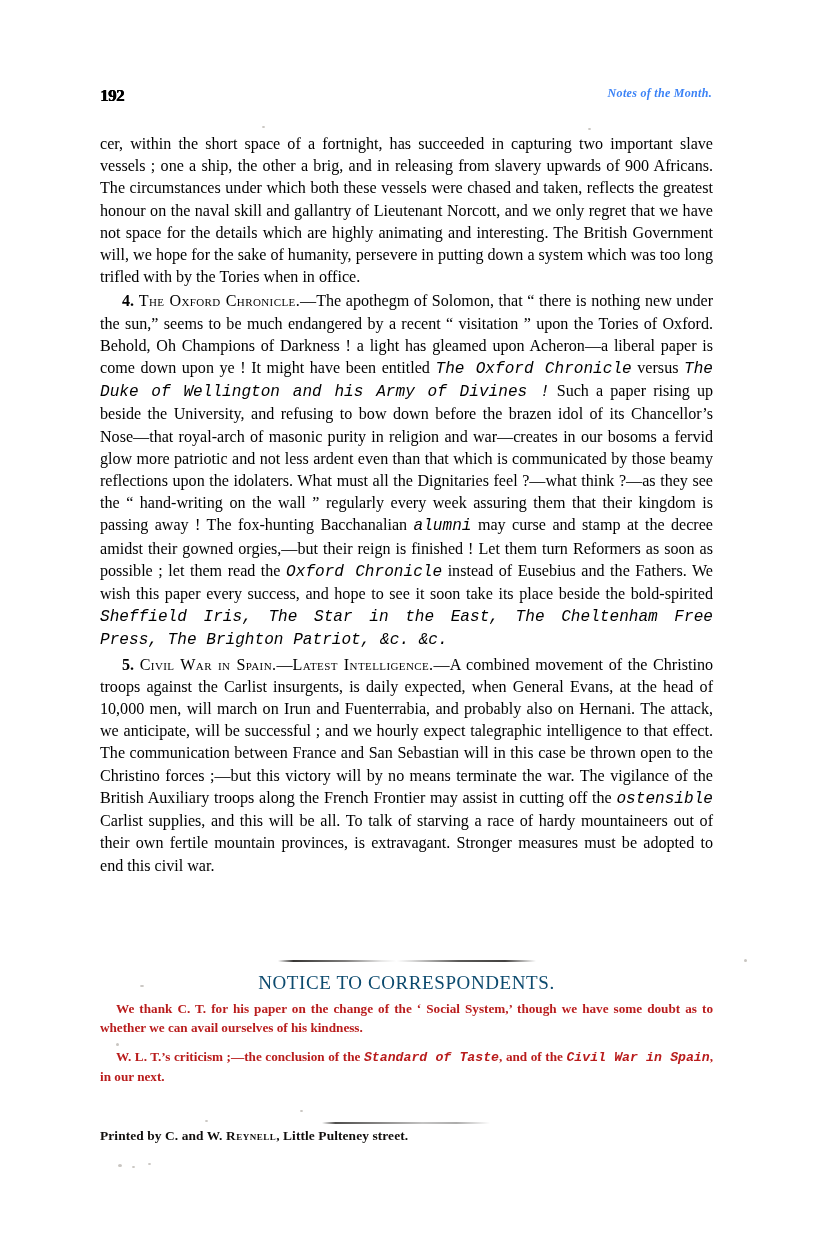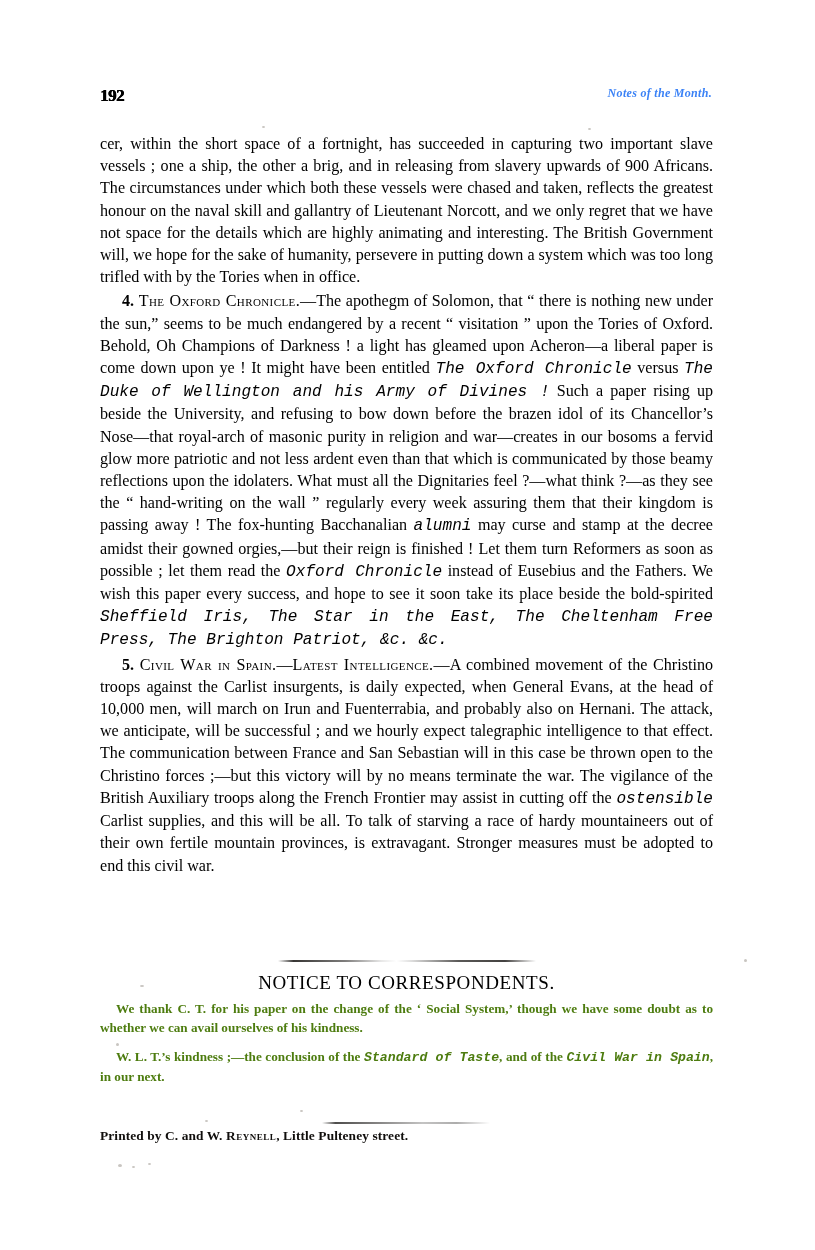--- a/index.html
+++ b/index.html
@@ -115,36 +115,36 @@
 
   
   .notice-heading {
     position: absolute;
     left: 100px;
     top: 972px;
     width: 613px;
     text-align: center;
     font-size: 19px;
     letter-spacing: 0.6px;
-    color: #000000;
+    color: #0c4a6e;
   }
 
   .notices {
     position: absolute;
     left: 100px;
     top: 1000px;
     width: 613px;
   }
   p.notice-par {
     margin: 0;
     font-size: 13.2px;
     line-height: 18.6px;
     font-weight: bold;
     text-align: justify;
-    color: #4d7c0f;
+    color: #b91c1c;
   }
   p.notice-par + p.notice-par {
     margin-top: 11px;
   }
   p.notice-par .ind {
     display: inline-block;
     width: 16px;
   }
 
   .imprint {
@@ -196,21 +196,21 @@
 
   <div class="rule" style="left:278px; top:960px; width:258px;"></div>
 
   <div class="notice-heading">NOTICE TO CORRESPONDENTS.</div>
 
   <div class="notices">
     <p class="notice-par">
       <span class="ind"></span><span>We thank C. T. for his paper on the change of the ‘ Social System,’ though we have some doubt as to whether we can avail ourselves of his kindness.</span>
     </p>
     <p class="notice-par">
-      <span class="ind"></span><span>W. L. T.’s kindness ;—the conclusion of the </span><span class="it">Standard of Taste</span><span>, and of the </span><span class="it">Civil War in Spain</span><span>, in our next.</span>
+      <span class="ind"></span><span>W. L. T.’s criticism ;—the conclusion of the </span><span class="it">Standard of Taste</span><span>, and of the </span><span class="it">Civil War in Spain</span><span>, in our next.</span>
     </p>
   </div>
 
   <div class="rule short" style="left:322px; top:1122px; width:168px;"></div>
 
   <div class="imprint">
     <span>Printed by C. and W. </span><span class="sc">Reynell</span><span>, Little Pulteney street.</span>
   </div>
 
   <div class="speck" style="left:262px; top:126px; width:3px; height:2px;"></div>

